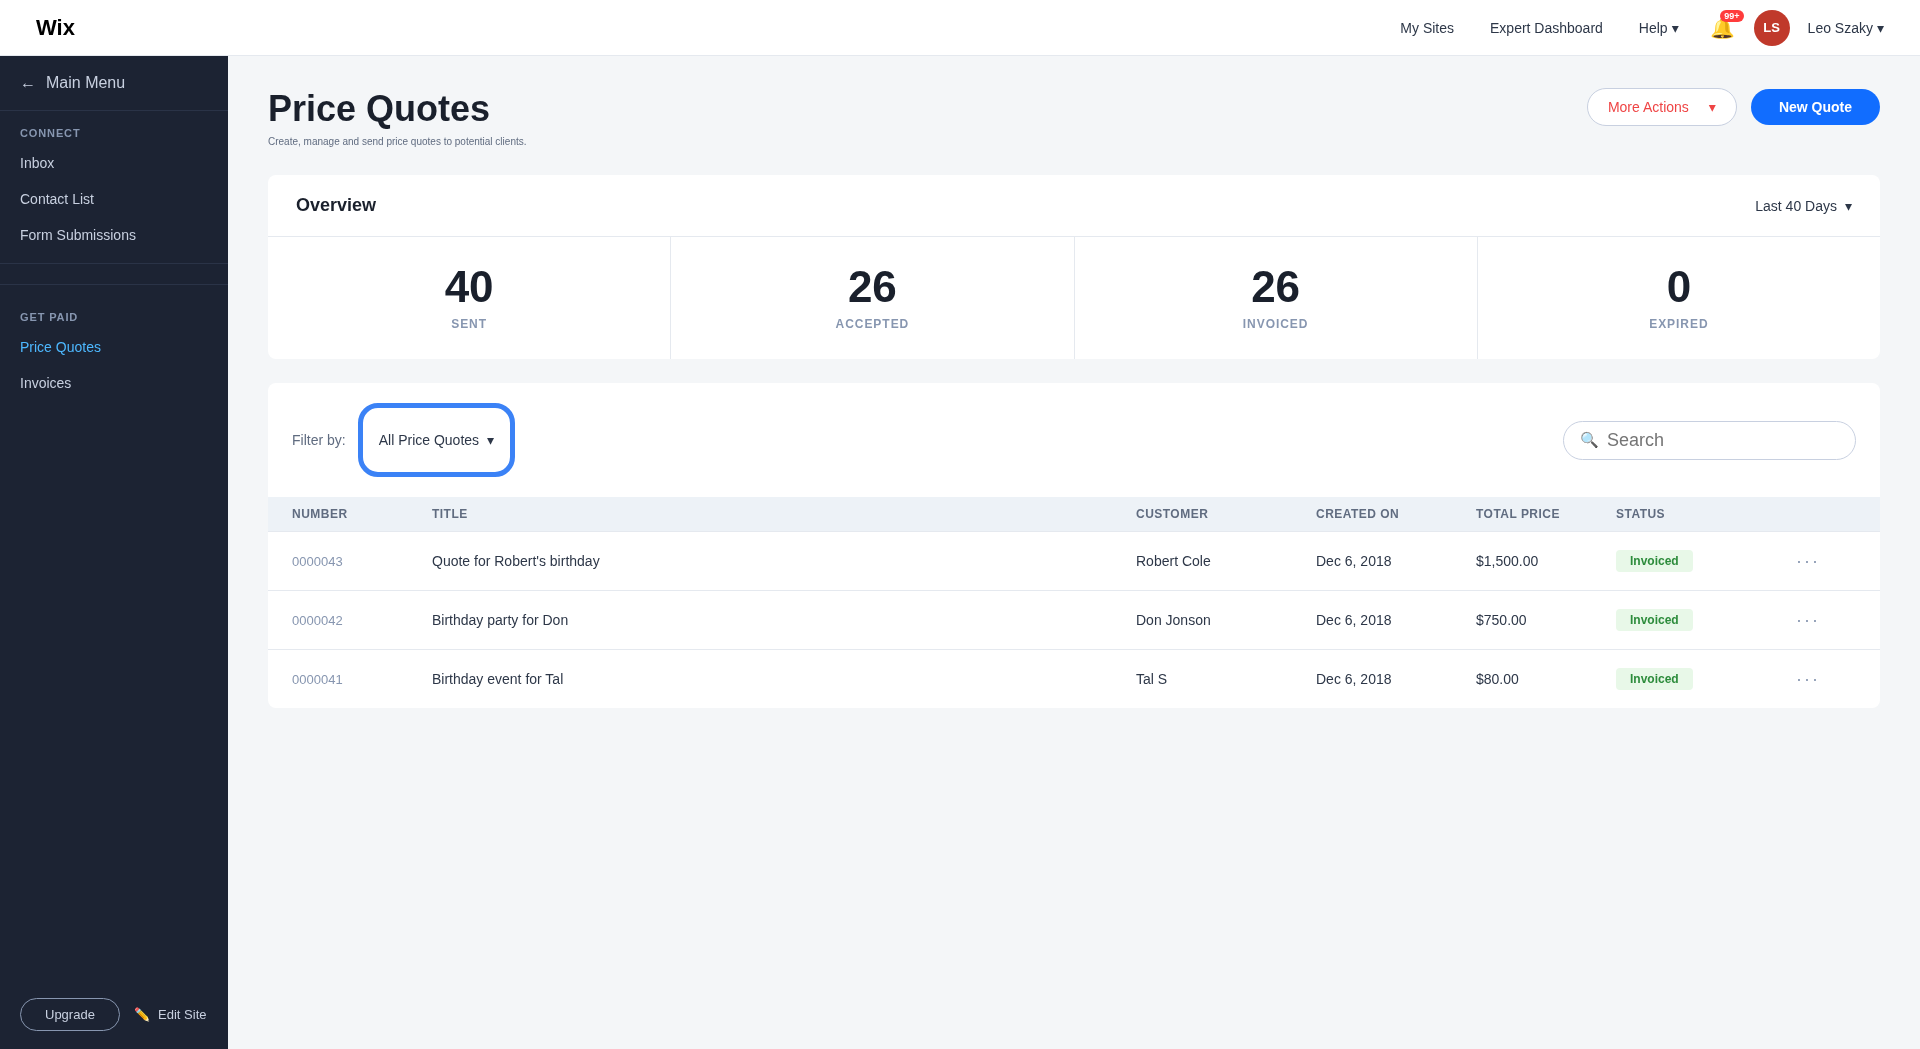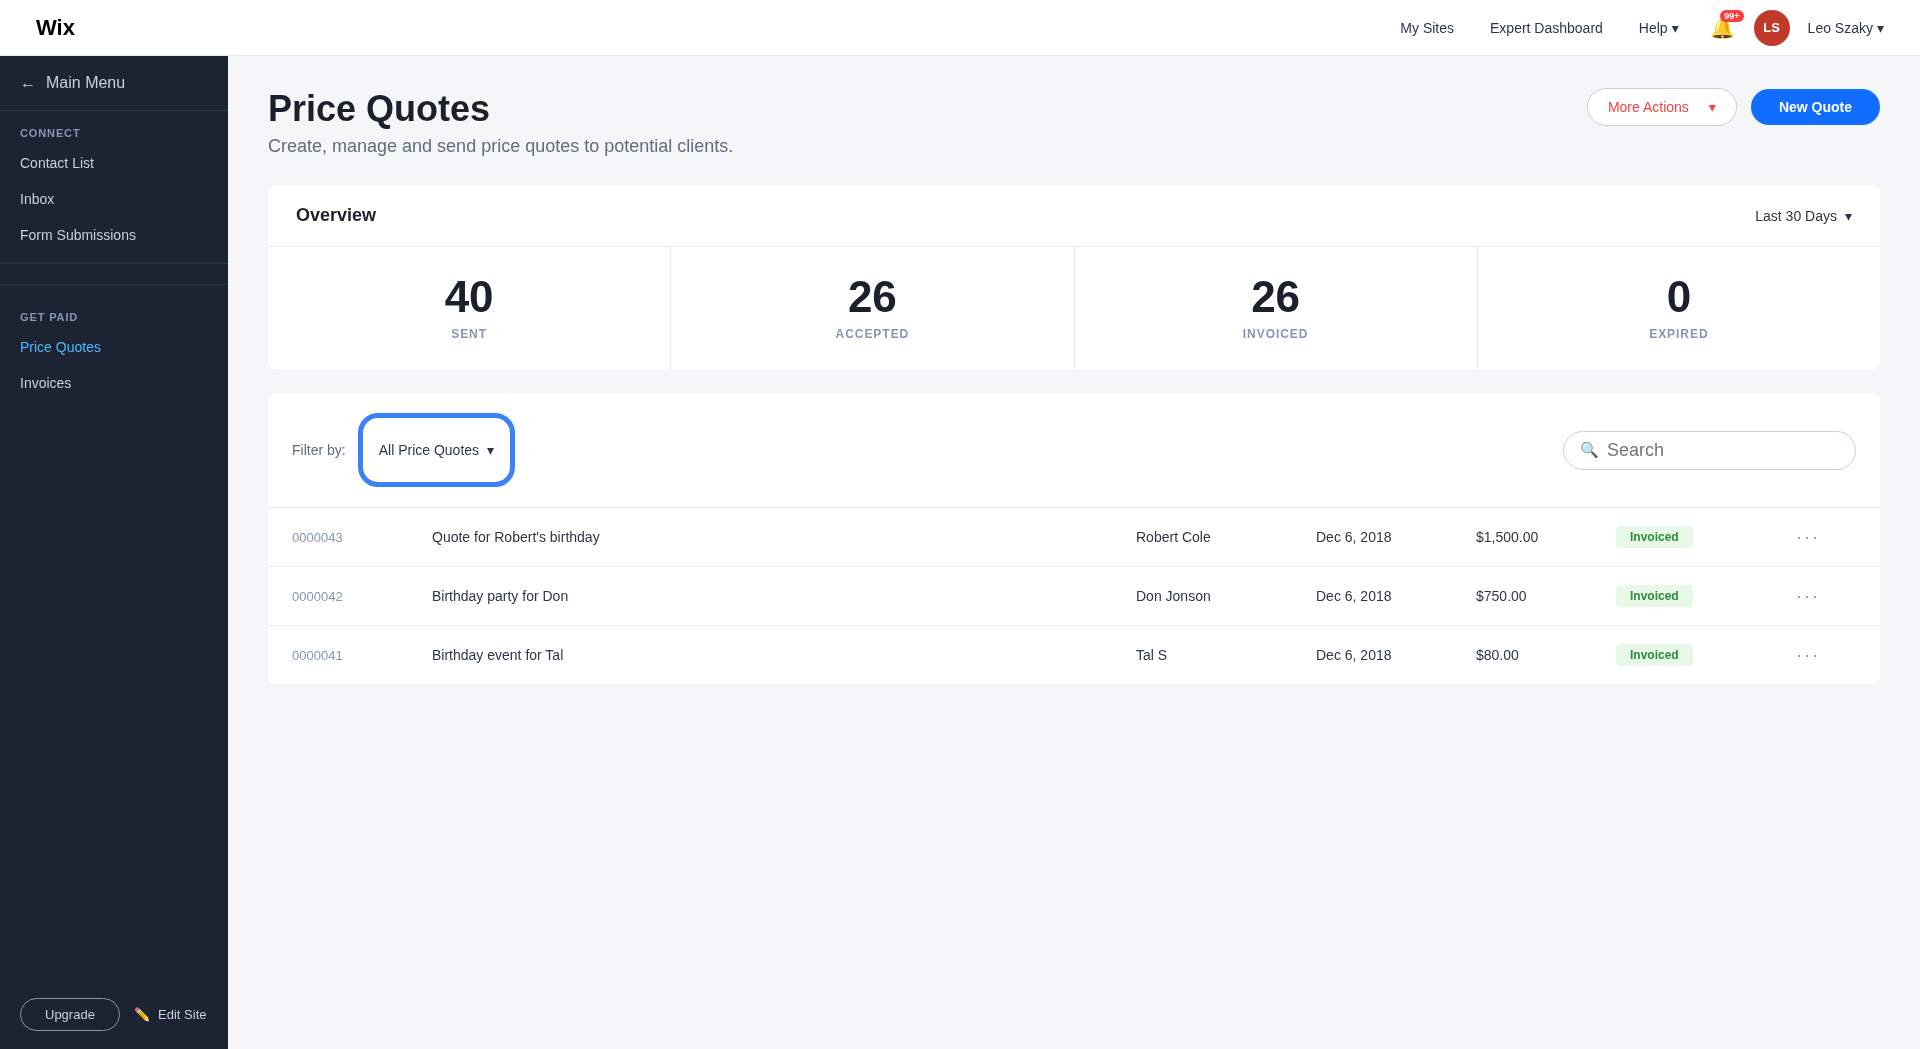--- a/index.html
+++ b/index.html
@@ -89,21 +89,21 @@
       flex: 1;
       overflow-y: auto;
       padding: 32px 40px;
       background: #f4f6f8;
     }
     .page-header {
       display: flex; align-items: flex-start; justify-content: space-between;
       margin-bottom: 28px;
     }
     .page-title { font-size: 36px; font-weight: 700; color: #1a202c; }
-    .page-subtitle { font-size: 18px; color: #606c80; margin-top: 6px; }
+    .page-subtitle { font-size: 10px; color: #606c80; margin-top: 6px; }
     .header-actions { display: flex; align-items: center; gap: 14px; }
     .more-actions-btn {
       display: flex; align-items: center; gap: 20px;
       border: 1px solid #c8d0e0;
       background: #fff;
       border-radius: 24px;
       padding: 10px 20px;
       font-size: 14px;
       color: #ef4444;
       cursor: pointer;
@@ -243,22 +243,22 @@
 <div class="layout">
 
   <aside class="sidebar">
     <div class="sidebar-main-menu">
       <span>←</span>
       <span>Main Menu</span>
     </div>
 
     <div>
       <div class="sidebar-section-label">Connect</div>
+      <div class="sidebar-item">Inbox</div>
       <div class="sidebar-item">Contact List</div>
-      <div class="sidebar-item">Inbox</div>
       <div class="sidebar-item">Form Submissions</div>
     </div>
 
     <hr class="sidebar-divider">
 
 
     <hr class="sidebar-divider">
 
     <div>
       <div class="sidebar-section-label">Get Paid</div>
@@ -288,21 +288,21 @@
           <span>▾</span>
         </button>
         <button class="new-quote-btn">New Quote</button>
       </div>
     </div>
 
     <div class="overview-card">
       <div class="overview-header">
         <span class="overview-title">Overview</span>
         <div class="date-filter">
-          <span>Last 30 Days</span>
+          <span>Last 40 Days</span>
           <span>▾</span>
         </div>
       </div>
       <div class="stats-row">
         <div class="stat-cell">
           <div class="stat-number">40</div>
           <div class="stat-label">SENT</div>
         </div>
         <div class="stat-cell">
           <div class="stat-number">26</div>
@@ -327,20 +327,29 @@
             <span>All Price Quotes</span>
             <span>▾</span>
           </div>
         </div>
         <div class="search-box">
           <span class="search-icon">🔍</span>
           <input class="search-input" type="text" placeholder="Search" style="">
         </div>
       </div>
 
+      <div class="table-header">
+        <div>Number</div>
+        <div>Title</div>
+        <div>Customer</div>
+        <div>Created On</div>
+        <div>Total Price</div>
+        <div>Status</div>
+        <div></div>
+      </div>
 
       <div class="table-row">
         <div class="cell-number">0000043</div>
         <div>Quote for Robert's birthday</div>
         <div>Robert Cole</div>
         <div>Dec 6, 2018</div>
         <div>$1,500.00</div>
         <div>
           <span class="status-badge">Invoiced</span>
         </div>

